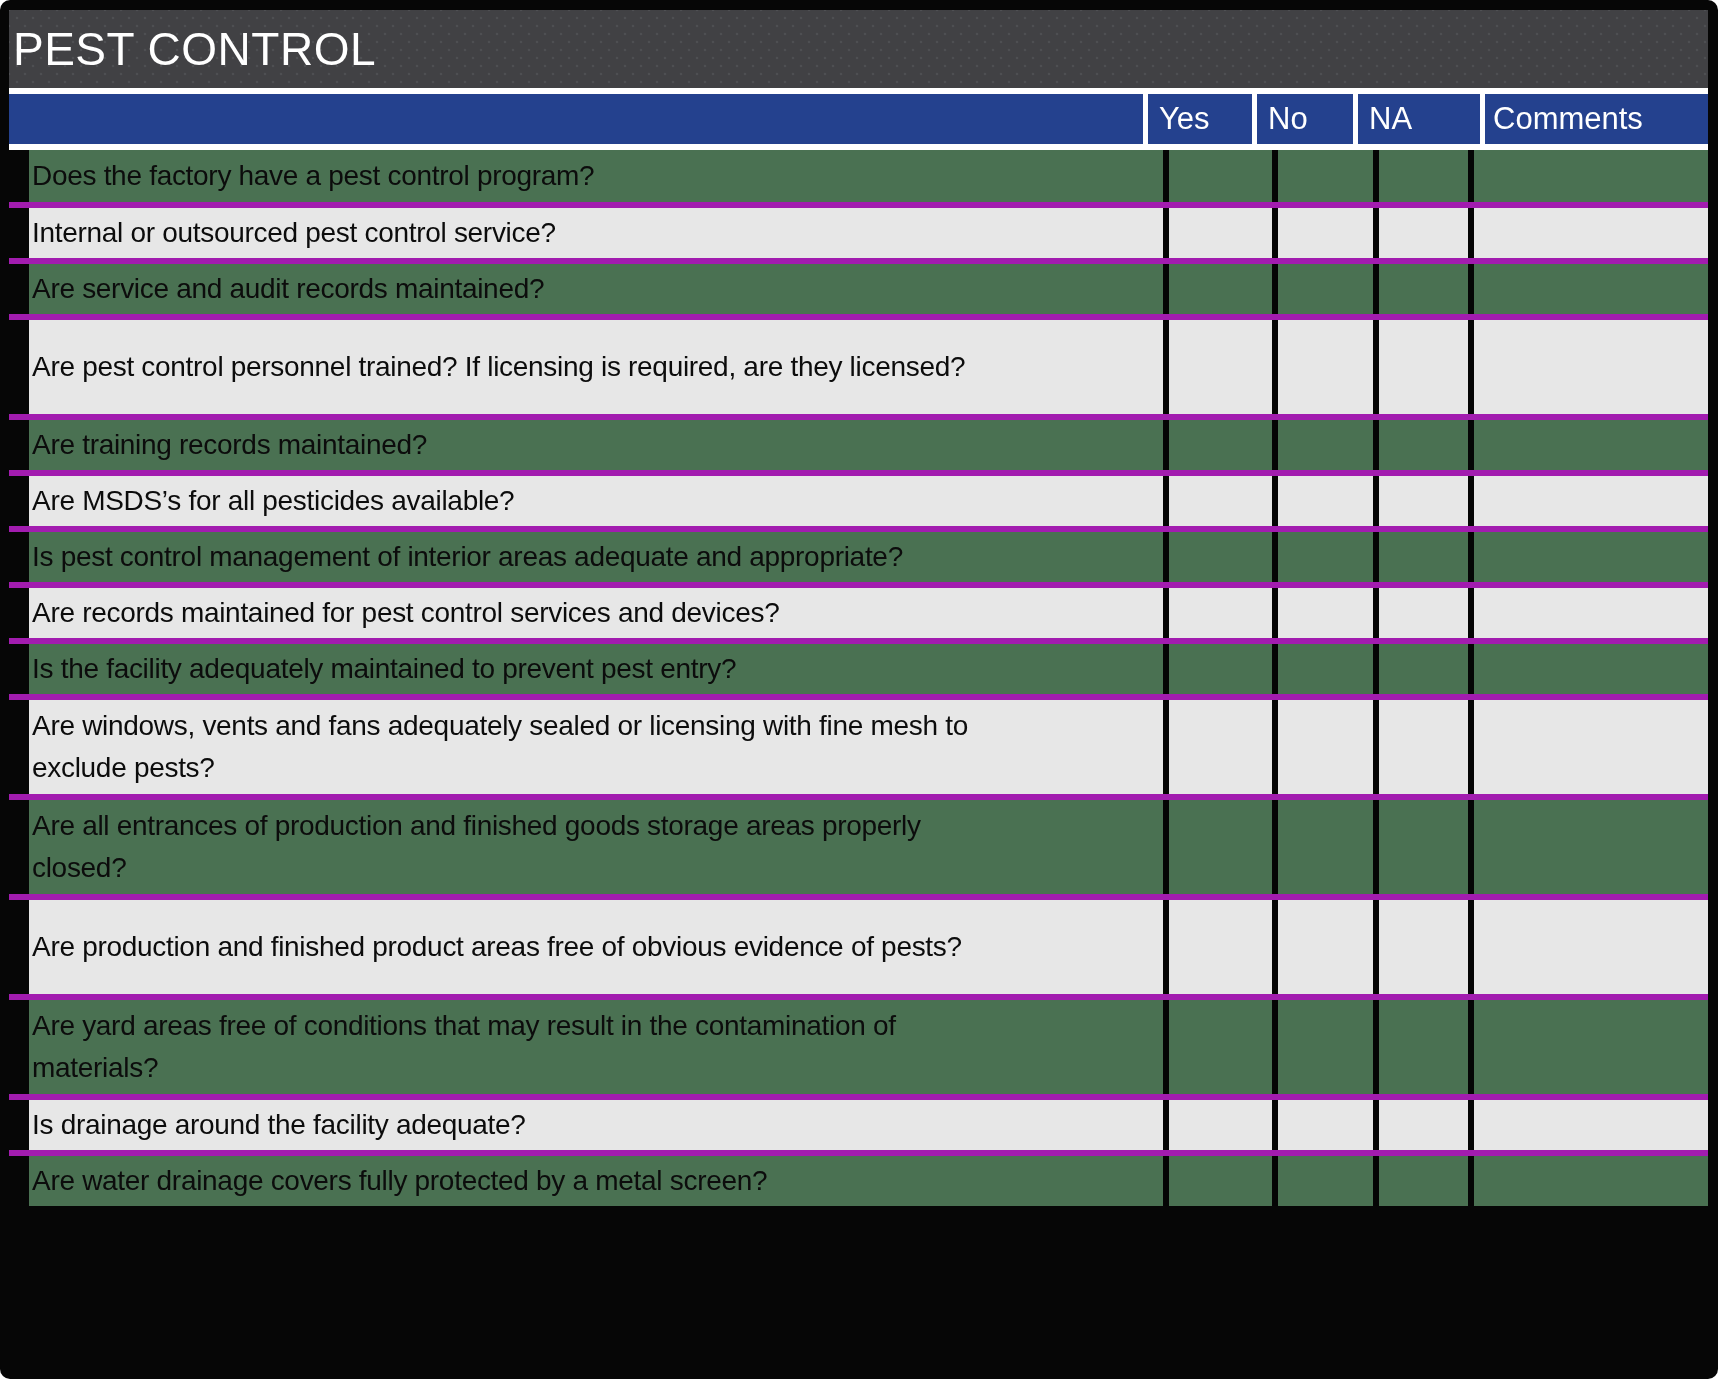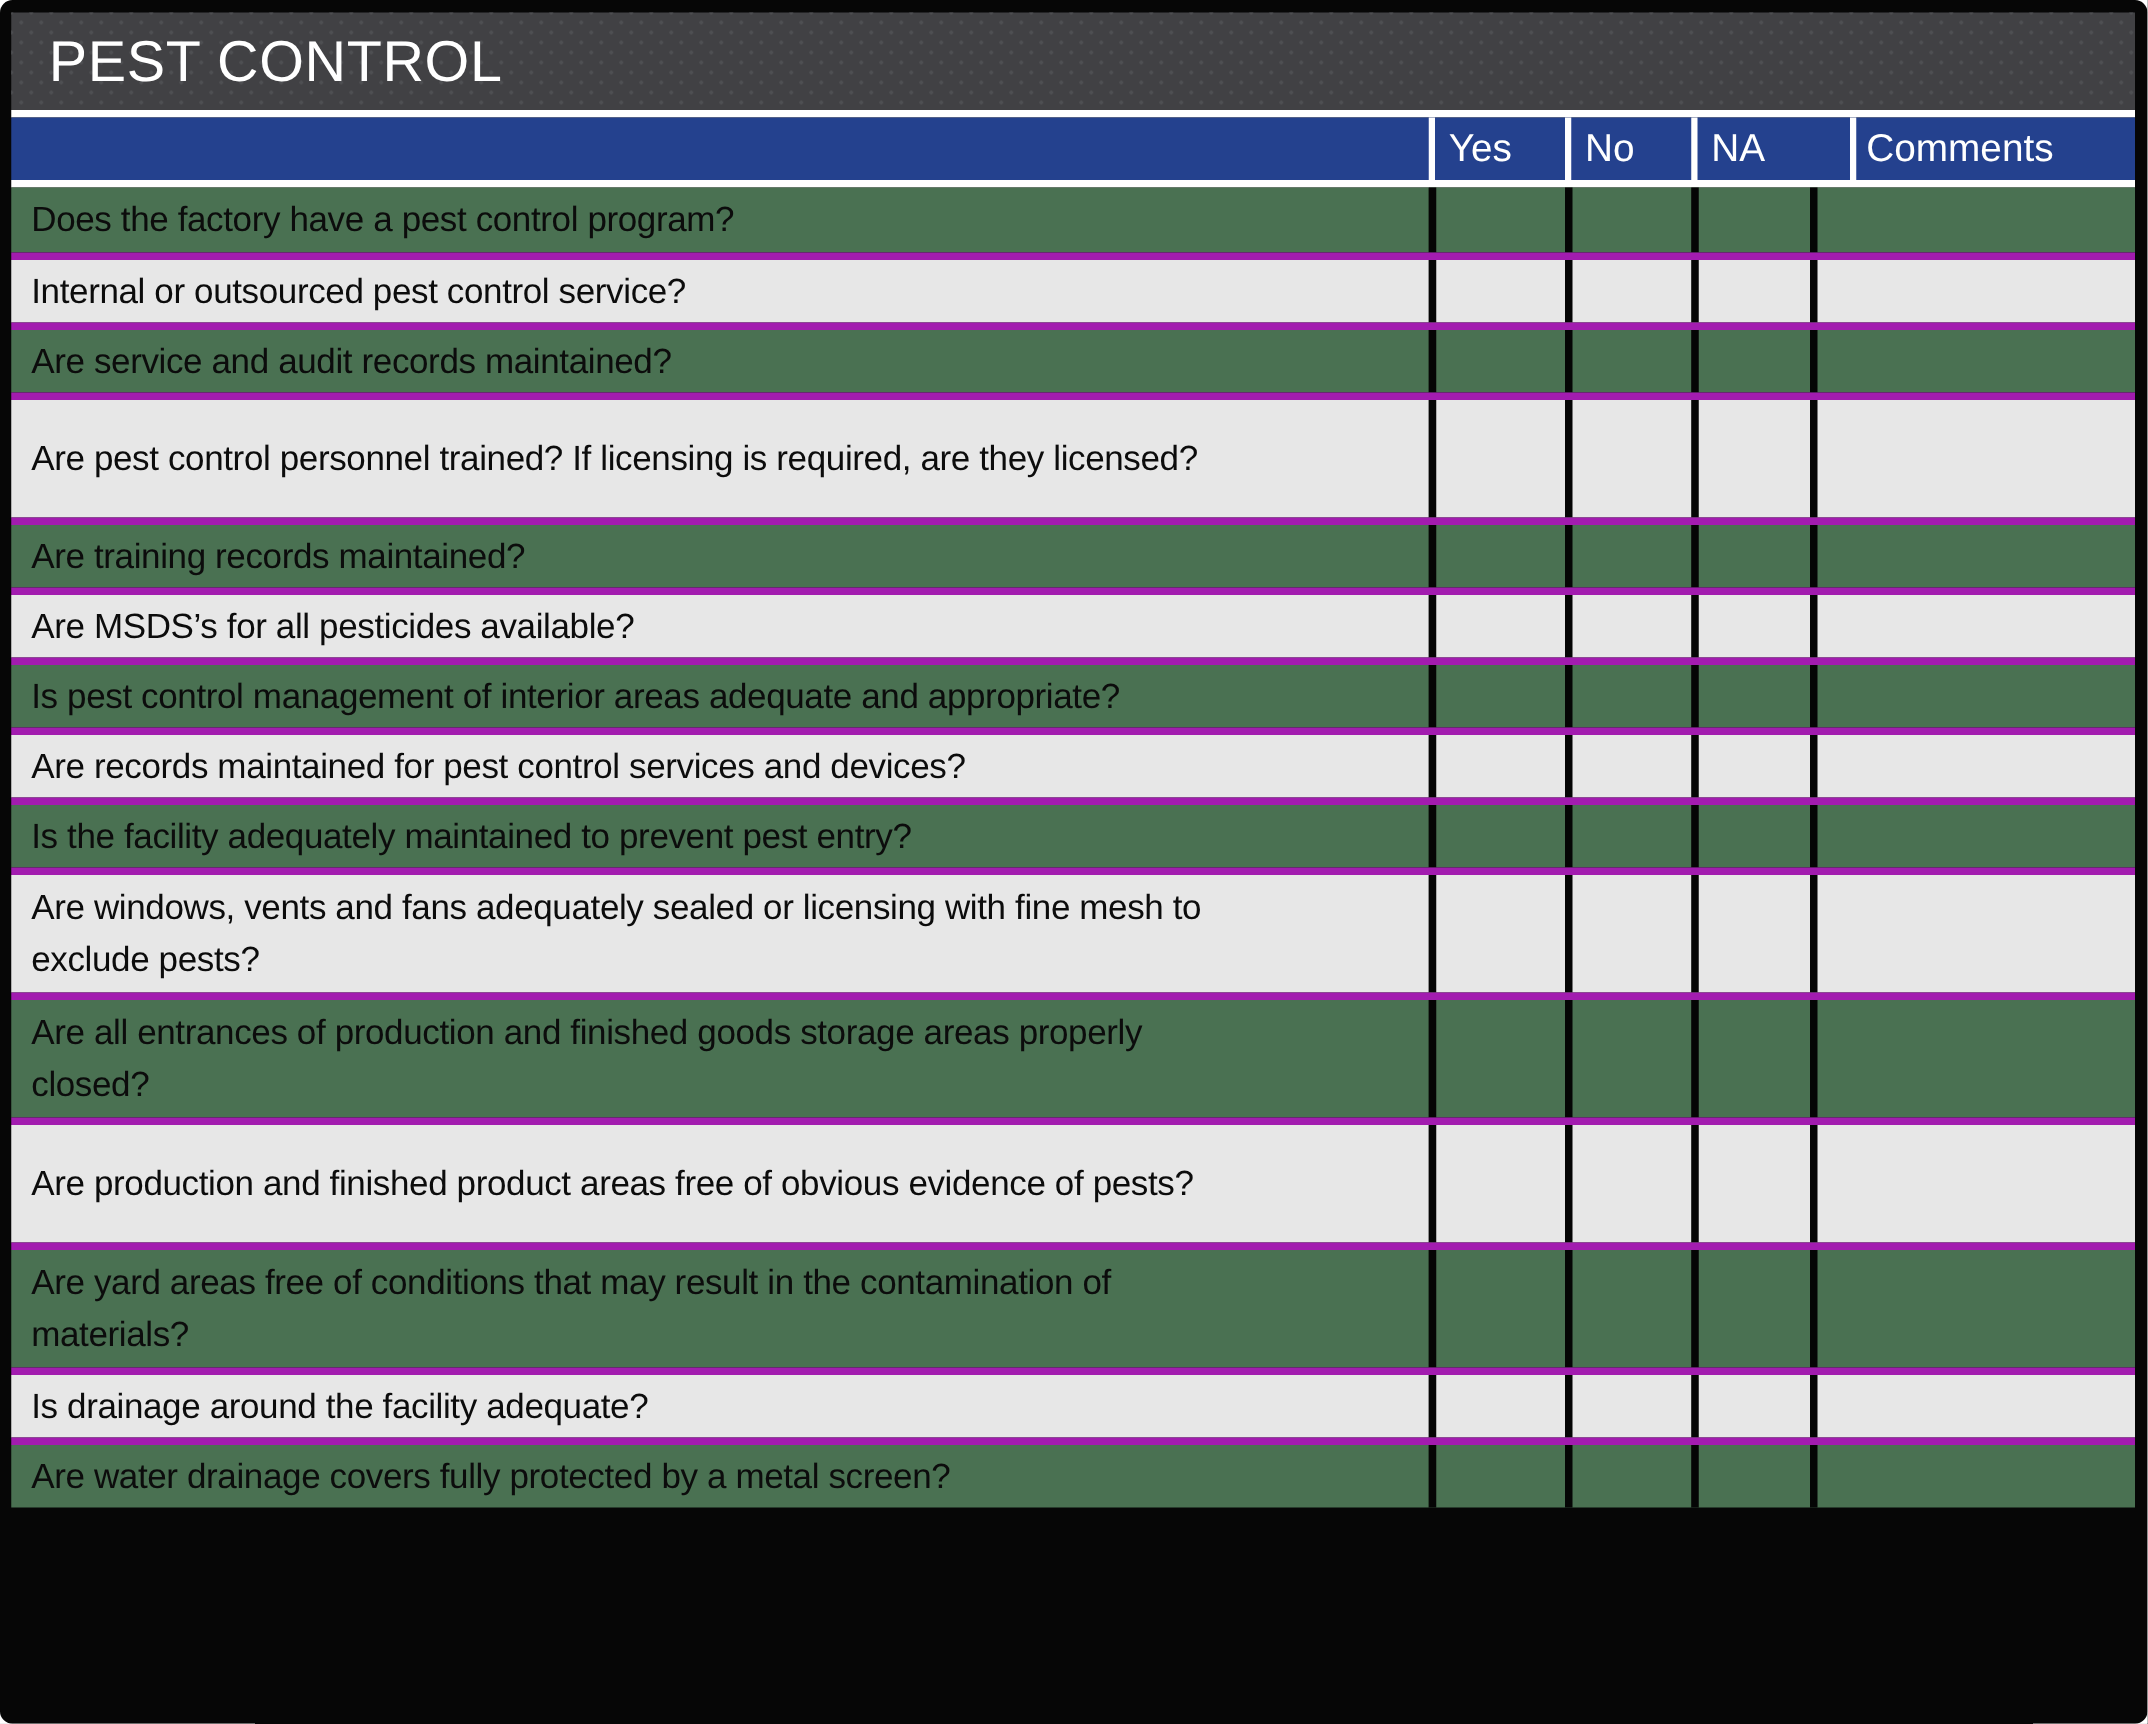--- a/index.html
+++ b/index.html
@@ -19,21 +19,21 @@
   
   .titlebar {
     height: 78px;
     background-color: #414144;
     background-image:
       radial-gradient(circle, #4e4f52 1.4px, transparent 1.6px),
       radial-gradient(circle, #4e4f52 1.4px, transparent 1.6px);
     background-size: 16px 16px;
     background-position: 0 0, 8px 8px;
     display: flex; align-items: center;
-    padding-left: 30px;
+    padding-left: 4px;
   }
   .titlebar span {
     color: #ffffff; font-size: 46px; letter-spacing: 0.5px;
   }
   .gap { height: 6px; background: #ffffff; }
   
   .header {
     height: 50px;
     background: #24418e;
     display: flex; align-items: stretch;
@@ -49,23 +49,24 @@
   
   .rows { flex: 1; display: flex; flex-direction: column; }
   .row { display: flex; align-items: stretch; min-height: 52px; flex: 0 0 auto; }
   .row.tall { min-height: 100px; }
   .row + .row { border-top: 6px solid #a21caf; }
   .row:nth-child(odd)  .cell { background: #4a7152; }
   .row:nth-child(even) .cell { background: #e7e7e7; }
   .cell { display: flex; align-items: center; }
   .cell + .cell { border-left: 6px solid #050505; }
   .cell.q {
-    width: 1134px; padding: 4px 40px 4px 16px;
+    width: 1134px; padding: 4px 40px 4px 3px;
     color: #0c0c0c; font-size: 28px; line-height: 42px;
     letter-spacing: -0.3px;
+    margin-left: 20px;
   }
   .row.tall .cell.q { padding-right: 145px; }
   .cell.yes { width: 109px; }
   .cell.no  { width: 101px; }
   .cell.na  { width: 95px; }
   .cell.c   { flex: 1; }
 </style>
 </head>
 <body>
 

